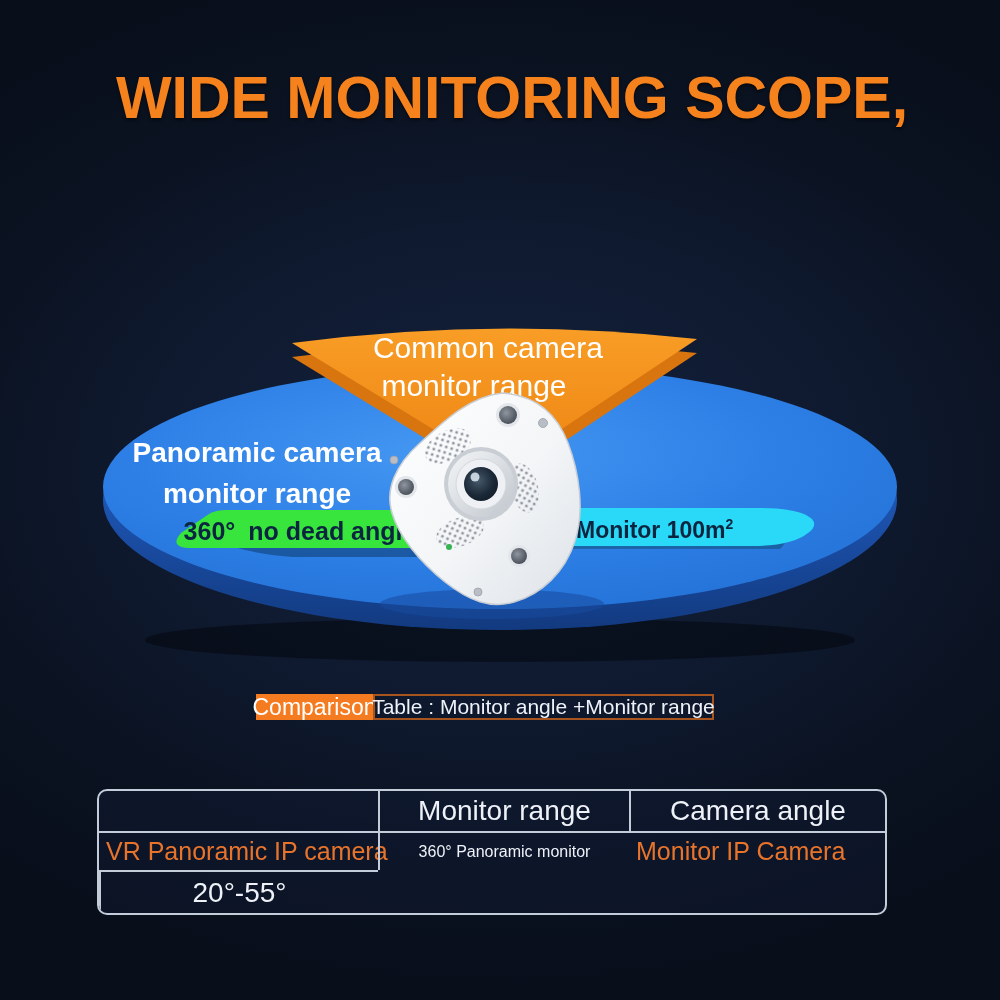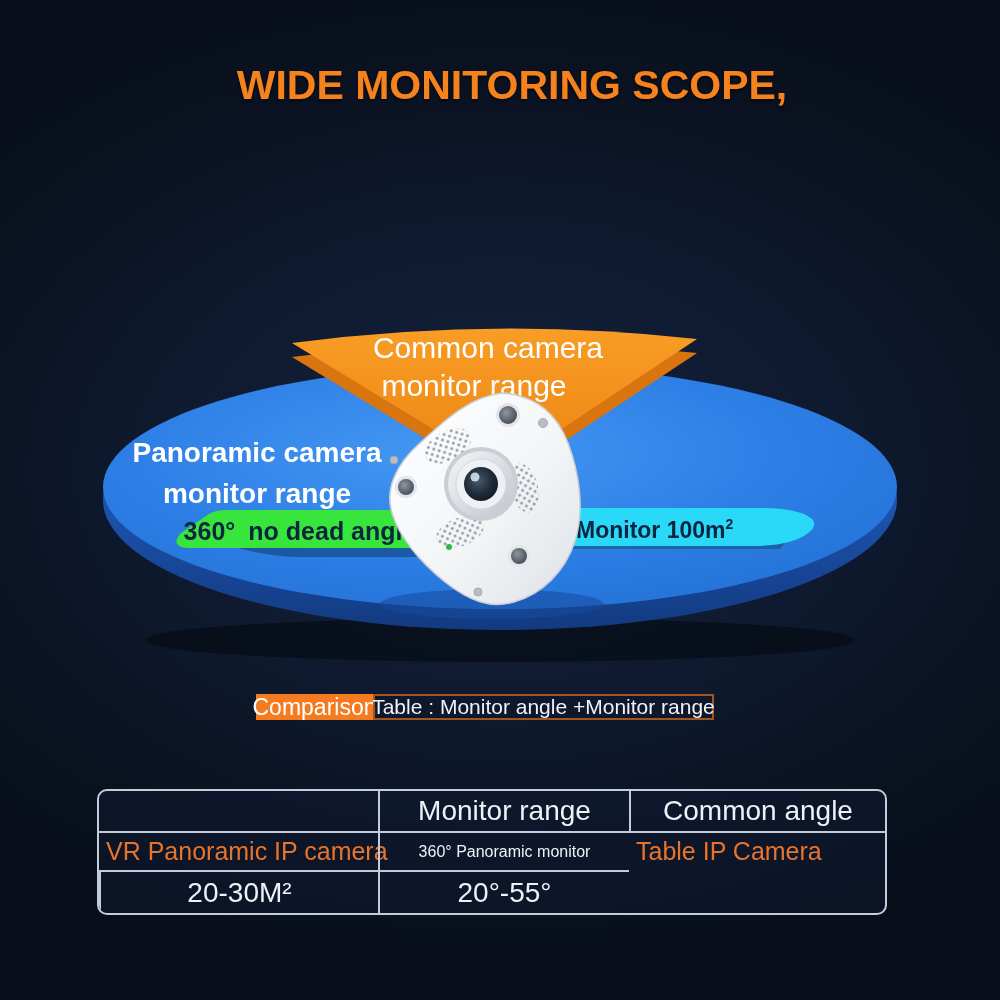--- a/index.html
+++ b/index.html
@@ -5,21 +5,21 @@
   html,body{margin:0;padding:0;background:#06090f;}
   .stage{
     position:relative;width:1000px;height:1000px;overflow:hidden;
     font-family:"Liberation Sans",sans-serif;
     background:
       radial-gradient(ellipse 760px 520px at 50% 47%, #14223c 0%, #0f1a30 45%, #0b1322 72%, #080e1a 100%);
   }
   
   .headline{
     position:absolute;top:56px;left:0;right:0;text-align:center;
-    color:#f5821d;font-weight:bold;font-size:41px;line-height:1.45;
+    color:#f5821d;font-weight:bold;font-size:59px;line-height:1.45;
     letter-spacing:0px;text-shadow:0 2px 3px rgba(0,0,0,.55);white-space:nowrap;margin-left:24px;
   }
   .headline sup{font-size:.55em;vertical-align:.55em;}
   
   .diagram{position:absolute;left:0;top:0;width:1000px;height:1000px;font-family:"Liberation Sans",sans-serif;}
   
   .comparison{position:absolute;left:256px;top:694px;height:26px;display:flex;}
   .comp-tag{
     width:117px;background:#f57b20;color:#ffffff;font-size:23px;
     display:flex;align-items:center;justify-content:center;box-sizing:border-box;
@@ -160,23 +160,22 @@
   </svg>
 
   <div class="comparison">
     <div class="comp-tag">Comparison</div>
     <div class="comp-title">Table : Monitor angle +Monitor range</div>
   </div>
 
   <div class="cmp-table">
     <div class="cell r0 c0"></div>
     <div class="cell r0">Monitor range</div>
-    <div class="cell r0">Common angle</div>
+    <div class="cell r0">Camera angle</div>
 
     <div class="cell c0 label">VR Panoramic IP camera</div>
     <div class="cell small">360° Panoramic monitor</div>
 
-    <div class="cell c0 label">Table IP Camera</div>
-    <div class="cell">20-30M²</div>
+    <div class="cell c0 label">Monitor IP Camera</div>
     <div class="cell">20°-55°</div>
   </div>
 
 </div>
 
 </body></html>

